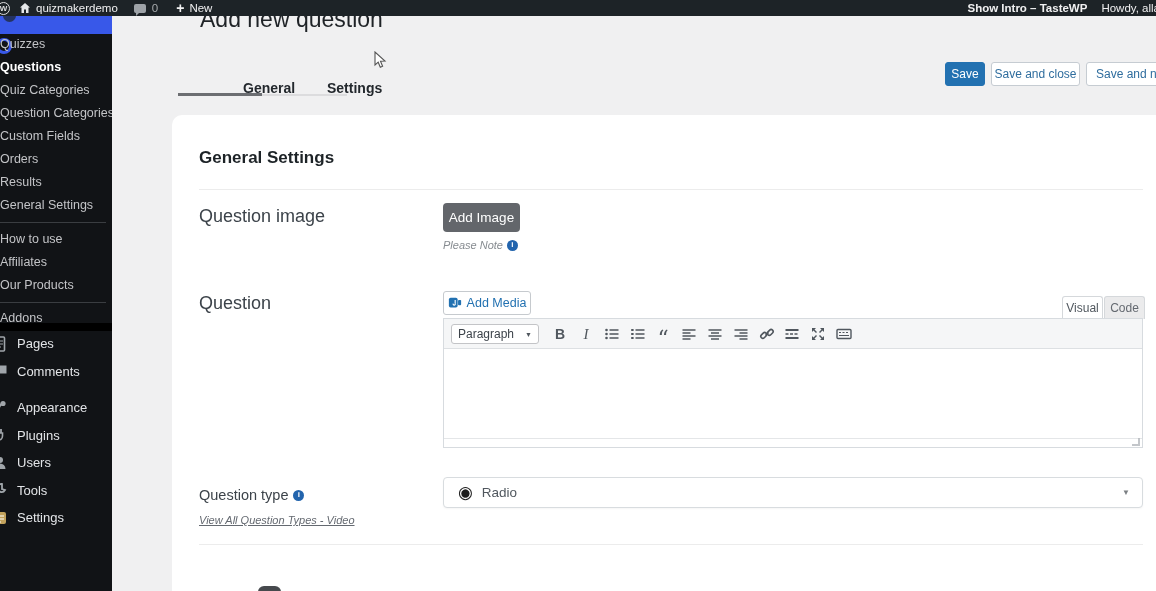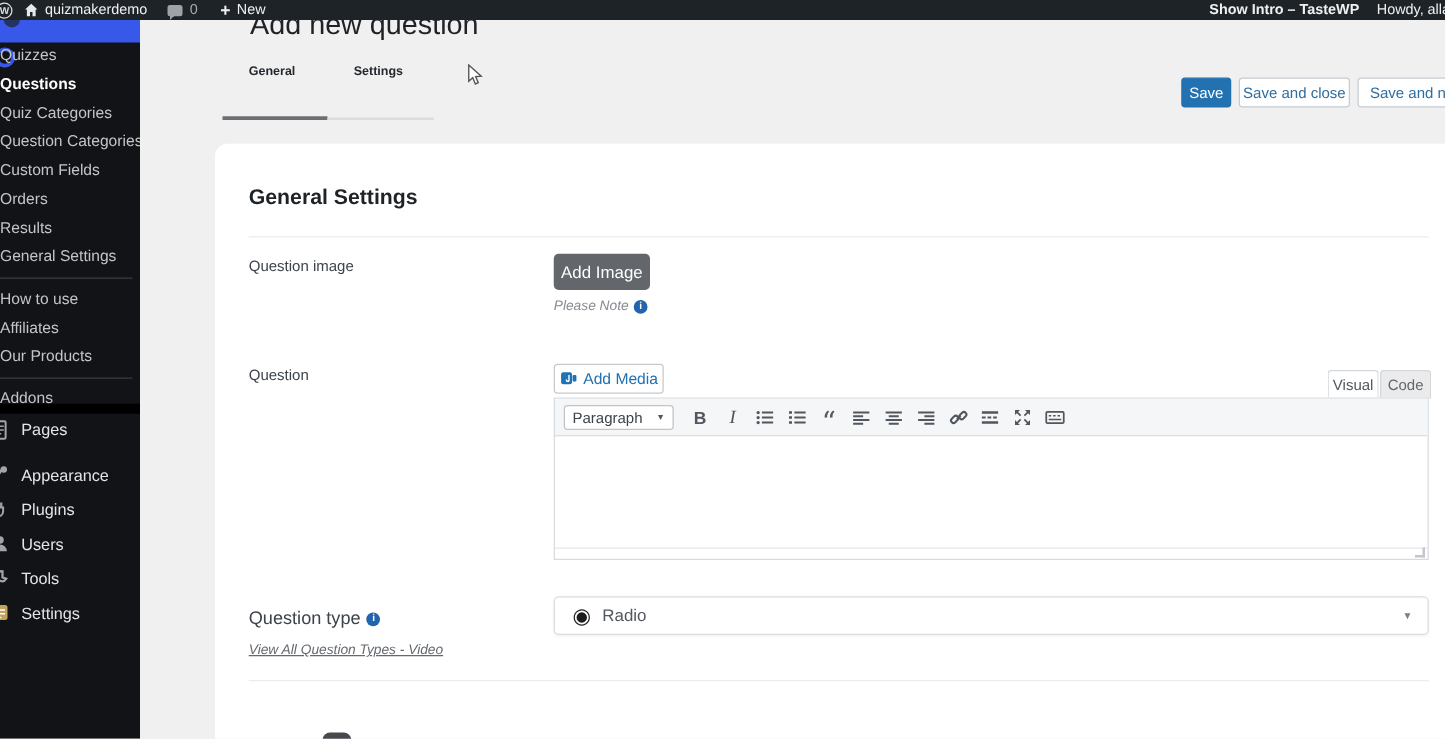--- a/index.html
+++ b/index.html
@@ -45,39 +45,39 @@
                   color:#e2e4e7; white-space:nowrap; cursor:pointer; }
   .sb-gap { height:9px; }
   .sb-icon { width:16px; height:16px; margin-left:-8px; margin-right:9px; flex:none; }
   .sb-icon svg { width:16px; height:16px; display:block; }
   .sb-collapse { position:absolute; left:0; top:546px; width:118px; height:27px;
                  display:flex; align-items:center; font-size:13px; color:#e2e4e7; cursor:pointer; }
 
   
   #page-title { position:absolute; left:200px; top:5px; font-size:23px; line-height:28px;
                 color:#1f2327; z-index:10; }
-  .tab-label { position:absolute; top:52px; font-size:10px; font-weight:bold; color:#23282d; cursor:pointer; }
+  .tab-label { position:absolute; top:80px; font-size:14px; font-weight:bold; color:#23282d; cursor:pointer;margin-left:44px; }
   #tab-general { left:199px; }
   #tab-settings { left:283px; }
   #tab-underline-dark { position:absolute; left:178px; top:93px; width:84px; height:3px; background:#6c6e72; }
   #tab-underline-light { position:absolute; left:262px; top:94px; width:85px; height:2px; background:#dcdcde; }
 
   .btn { position:absolute; top:62px; height:24px; border-radius:3px; font-size:12px;
          display:flex; align-items:center; justify-content:center; cursor:pointer;
          font-family:"Liberation Sans", sans-serif; }
   #btn-save { left:945px; width:40px; background:#2271b1; color:#fff; border:1px solid #2271b1; }
   #btn-save-close { left:991px; width:89px; background:#fff; color:#2f6d9e; border:1px solid #c6ccd2; }
   #btn-save-new { left:1086px; width:96px; background:#fff; color:#2f6d9e; border:1px solid #c6ccd2; }
 
   #panel { position:absolute; left:172px; top:115px; width:1000px; height:500px;
            background:#fff; border-radius:10px; }
   .p { position:absolute; }
   #sec-heading { left:27px; top:33px; font-size:17px; font-weight:600; color:#1d2327; }
   .hdiv { left:27px; width:944px; height:1px; background:#ececec; }
-  .row-label { left:27px; font-size:12px; color:#3c434a; }
+  .row-label { left:27px; font-size:18px; color:#3c434a; }
 
   #btn-add-image { left:271px; top:88px; width:77px; height:29px; background:#63666b;
                    color:#fff; font-size:13.5px; border:none; border-radius:4px;
                    display:flex; align-items:center; justify-content:center; cursor:pointer; }
   #please-note { left:271px; top:124px; font-size:11px; font-style:italic; color:#868b90;
                  display:flex; align-items:center; gap:4px; }
   .info-dot { width:11px; height:11px; border-radius:50%; background:#2264ad; color:#fff;
               font-size:8px; font-style:normal; font-weight:bold; display:inline-flex;
               align-items:center; justify-content:center; line-height:1; }
 
@@ -171,20 +171,28 @@
   <div class="sb-main">
     <div class="sb-main-item">
       <span class="sb-icon">
         <svg viewBox="0 0 16 16">
             <rect x="2.5" y="1" width="10" height="14" rx="1" fill="none" stroke="#a0a5aa" stroke-width="1.6"></rect>
             <path d="M5 5 h6 M5 8 h6 M5 11 h4" stroke="#a0a5aa" stroke-width="1.2"></path>
           </svg>
       </span>
       <span>Pages</span>
     </div>
+    <div class="sb-main-item">
+      <span class="sb-icon">
+        <svg viewBox="0 0 16 16">
+            <path d="M1.5 2.5 h13 v8 h-9 l-3 3 v-3 h-1 z" fill="#a0a5aa"></path>
+          </svg>
+      </span>
+      <span>Comments</span>
+    </div>
     <div class="sb-gap"></div>
     <div class="sb-main-item">
       <span class="sb-icon">
         <svg viewBox="0 0 16 16">
             <path d="M2 14 L9 4" stroke="#a0a5aa" stroke-width="2.4"></path>
             <circle cx="11" cy="3.5" r="2.6" fill="#a0a5aa"></circle>
           </svg>
       </span>
       <span>Appearance</span>
     </div>

